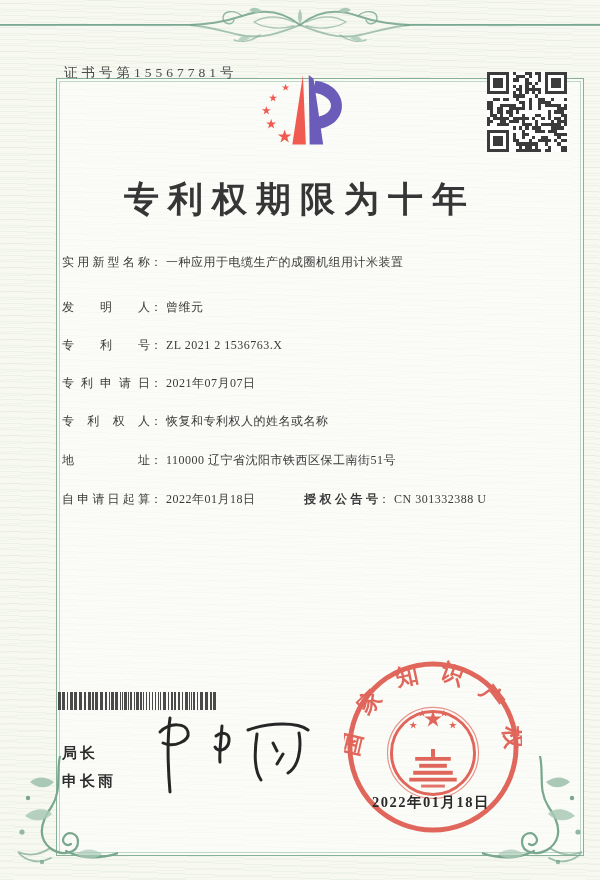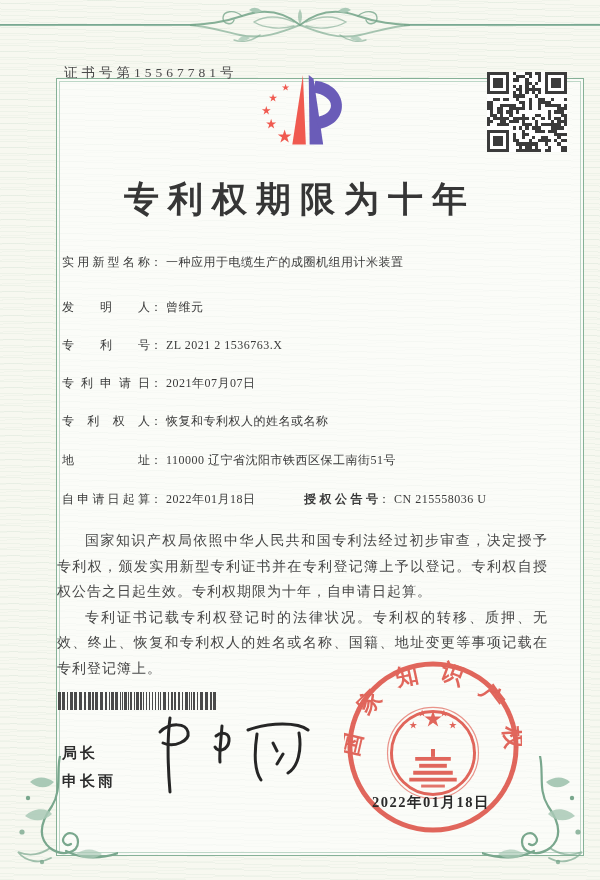--- a/index.html
+++ b/index.html
@@ -417,29 +417,25 @@
     </div>
     <div class="frow" style="top:413px">
       <span class="flabel">专利权人</span><span class="fcolon">：</span><span class="fvalue">恢复和专利权人的姓名或名称</span>
     </div>
     <div class="frow" style="top:452px">
       <span class="flabel">地址</span><span class="fcolon">：</span><span class="fvalue">110000 辽宁省沈阳市铁西区保工南街51号</span>
     </div>
     <div class="frow" style="top:491px">
       <span class="flabel">自申请日起算</span><span class="fcolon">：</span><span class="fvalue">2022年01月18日</span>
       <span class="fpair2">
-        <span class="flabel">授权公告号</span><span class="fcolon">：</span><span class="fvalue">CN 215558036 U</span>
+        <span class="flabel">授权公告号</span><span class="fcolon">：</span><span class="fvalue">CN 301332388 U</span>
       </span>
     </div>
   </div>
 
-  <div class="paras">
-    <p>国家知识产权局依照中华人民共和国专利法经过初步审查，决定授予专利权，颁发实用新型专利证书并在专利登记簿上予以登记。专利权自授权公告之日起生效。专利权期限为十年，自申请日起算。</p>
-    <p>专利证书记载专利权登记时的法律状况。专利权的转移、质押、无效、终止、恢复和专利权人的姓名或名称、国籍、地址变更等事项记载在专利登记簿上。</p>
-  </div>
 
   <div class="barcode" id="barcode">
       <i style="width: 3px; background: rgb(74, 74, 74); margin-right: 1px;"></i>
       <i style="width: 3px; background: rgb(74, 74, 74); margin-right: 2px;"></i>
       <i style="width: 1px; background: rgb(74, 74, 74); margin-right: 2px;"></i>
       <i style="width: 3px; background: rgb(74, 74, 74); margin-right: 1px;"></i>
       <i style="width: 3px; background: rgb(74, 74, 74); margin-right: 2px;"></i>
       <i style="width: 3px; background: rgb(74, 74, 74); margin-right: 2px;"></i>
       <i style="width: 2px; background: rgb(74, 74, 74); margin-right: 2px;"></i>
       <i style="width: 3px; background: rgb(74, 74, 74); margin-right: 1px;"></i>

